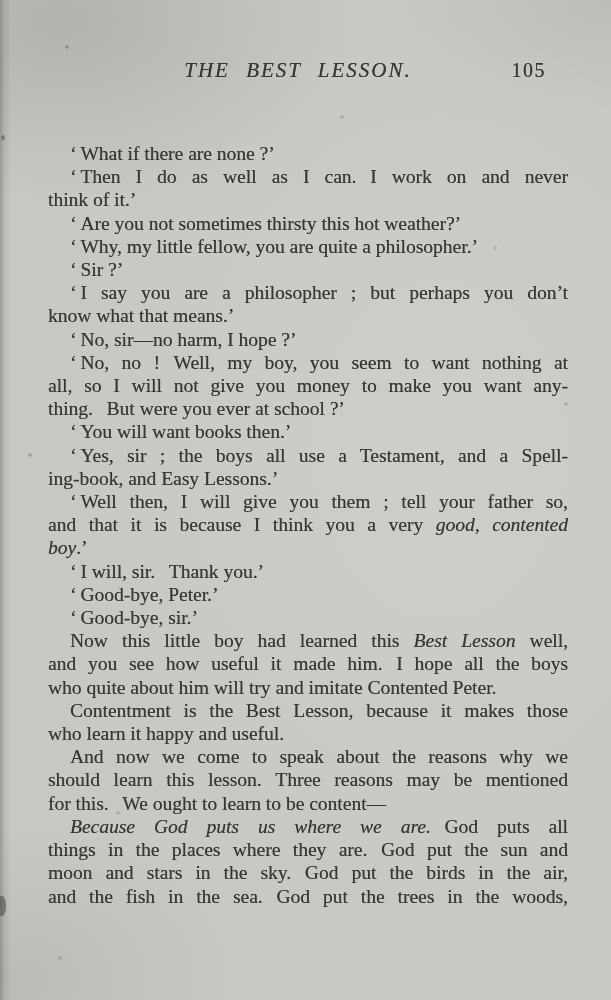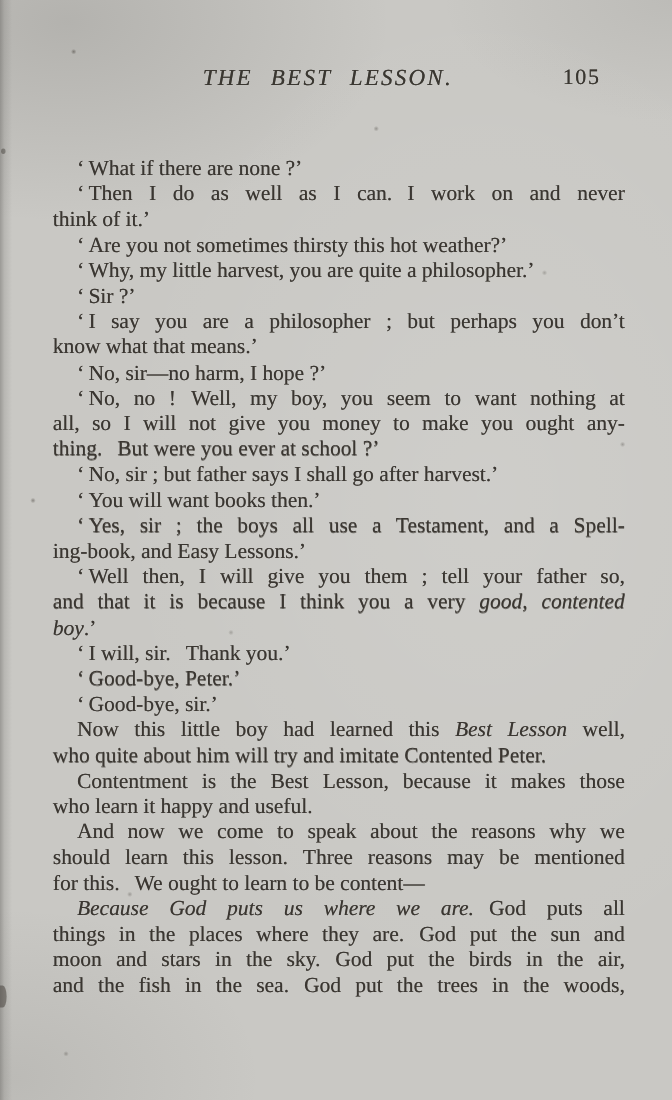--- a/index.html
+++ b/index.html
@@ -82,39 +82,39 @@
   <div class="header">
     <div class="running-title">THE BEST LESSON.</div>
     <div class="page-number">105</div>
   </div>
 
   <div class="textblock" id="textblock">
       <div class="line ind"><span class="rm">‘ What if there are none ?’</span></div>
       <div class="line ind jst"><span class="rm">‘ Then I do as well as I can.  I work on and never</span></div>
       <div class="line"><span class="rm">think of it.’</span></div>
       <div class="line ind"><span class="rm">‘ Are you not sometimes thirsty this hot weather?’</span></div>
-      <div class="line ind"><span class="rm">‘ Why, my little harvest, you are quite a philosopher.’</span></div>
+      <div class="line ind"><span class="rm">‘ Why, my little fellow, you are quite a philosopher.’</span></div>
       <div class="line ind"><span class="rm">‘ Sir ?’</span></div>
       <div class="line ind jst"><span class="rm">‘ I say you are a philosopher ; but perhaps you don’t</span></div>
       <div class="line"><span class="rm">know what that means.’</span></div>
       <div class="line ind"><span class="rm">‘ No, sir—no harm, I hope ?’</span></div>
       <div class="line ind jst"><span class="rm">‘ No, no !  Well, my boy, you seem to want nothing at</span></div>
-      <div class="line jst"><span class="rm">all, so I will not give you money to make you ought any-</span></div>
+      <div class="line jst"><span class="rm">all, so I will not give you money to make you want any-</span></div>
       <div class="line"><span class="rm">thing.  But were you ever at school ?’</span></div>
-      <div class="line ind"><span class="rm">‘ No, sir ; but father says I shall go after harvest.’</span></div>
       <div class="line ind"><span class="rm">‘ You will want books then.’</span></div>
       <div class="line ind jst"><span class="rm">‘ Yes, sir ; the boys all use a Testament, and a Spell-</span></div>
       <div class="line"><span class="rm">ing-book, and Easy Lessons.’</span></div>
       <div class="line ind jst"><span class="rm">‘ Well then, I will give you them ; tell your father so,</span></div>
       <div class="line jst"><span class="rm">and that it is because I think you a very </span><span class="it">good, contented</span></div>
       <div class="line"><span class="it">boy</span><span class="rm">.’</span></div>
       <div class="line ind"><span class="rm">‘ I will, sir.  Thank you.’</span></div>
       <div class="line ind"><span class="rm">‘ Good-bye, Peter.’</span></div>
       <div class="line ind"><span class="rm">‘ Good-bye, sir.’</span></div>
       <div class="line ind jst"><span class="rm">Now this little boy had learned this </span><span class="it">Best Lesson</span><span class="rm"> well,</span></div>
+      <div class="line jst"><span class="rm">and you see how useful it made him.  I hope all the boys</span></div>
       <div class="line"><span class="rm">who quite about him will try and imitate Contented Peter.</span></div>
       <div class="line ind jst"><span class="rm">Contentment is the Best Lesson, because it makes those</span></div>
       <div class="line"><span class="rm">who learn it happy and useful.</span></div>
       <div class="line ind jst"><span class="rm">And now we come to speak about the reasons why we</span></div>
       <div class="line jst"><span class="rm">should learn this lesson.  Three reasons may be mentioned</span></div>
       <div class="line"><span class="rm">for this.  We ought to learn to be content—</span></div>
       <div class="line ind jst"><span class="it">Because God puts us where we are.</span><span class="rm">  God puts all</span></div>
       <div class="line jst"><span class="rm">things in the places where they are.  God put the sun and</span></div>
       <div class="line jst"><span class="rm">moon and stars in the sky.  God put the birds in the air,</span></div>
       <div class="line jst"><span class="rm">and the fish in the sea.  God put the trees in the woods,</span></div>

